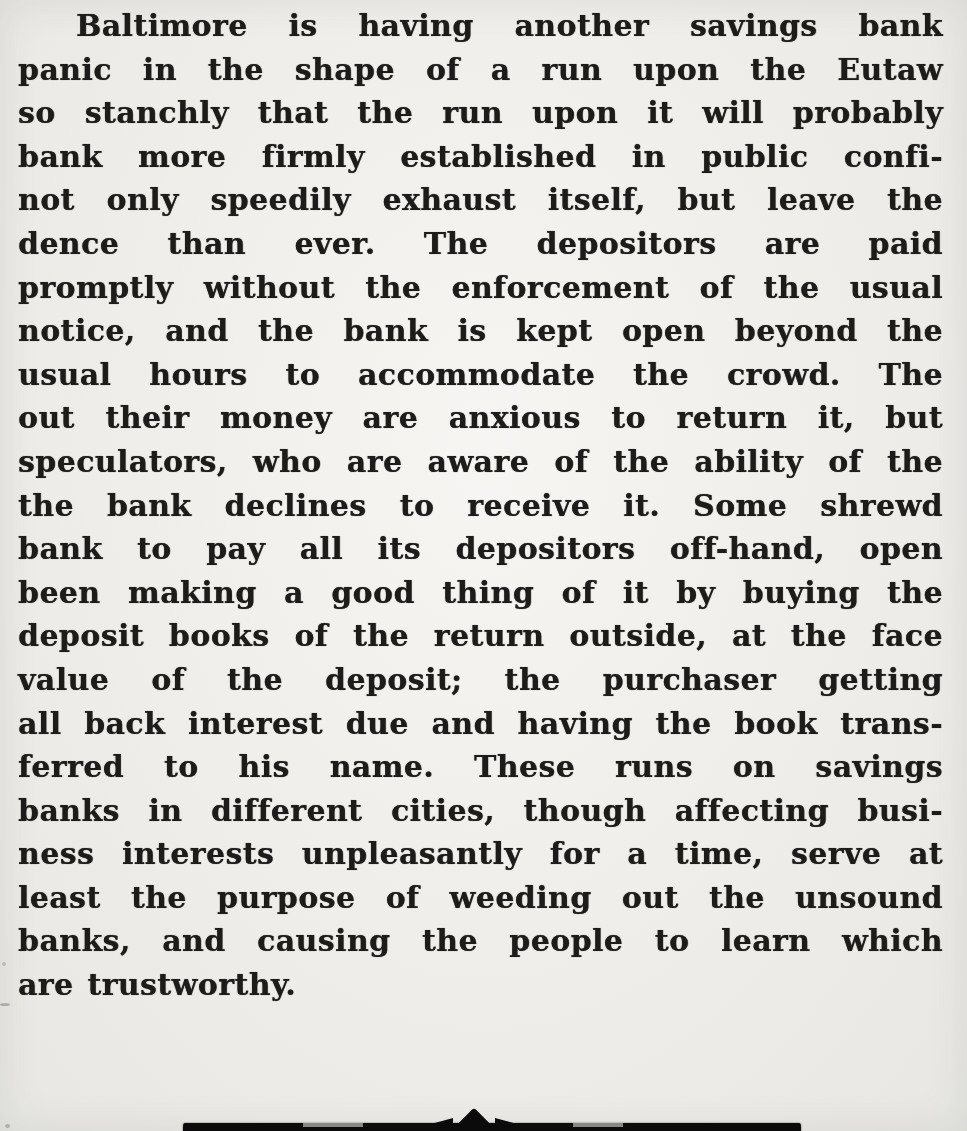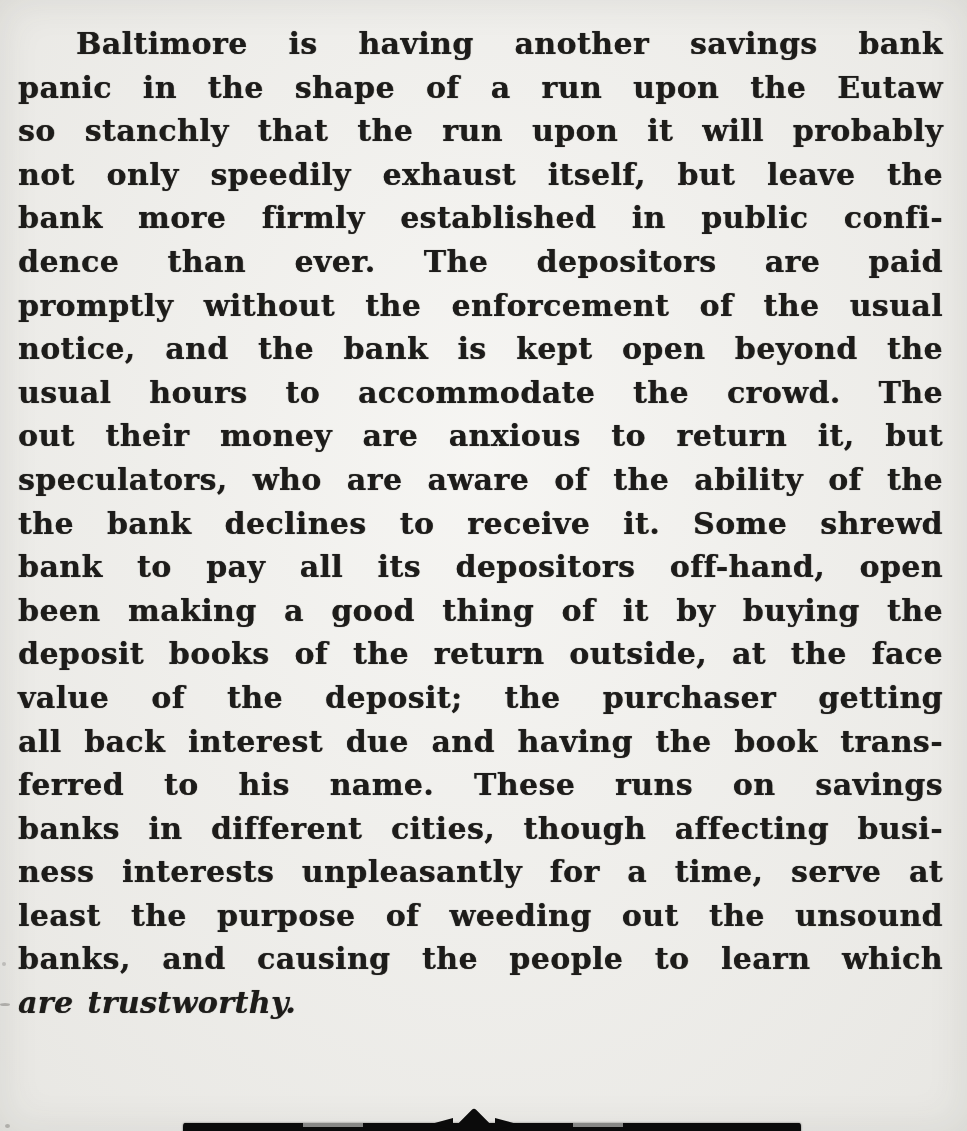--- a/index.html
+++ b/index.html
@@ -19,37 +19,36 @@
     width:967px;height:1131px;
     background:
       radial-gradient(ellipse at 50% 40%, rgba(255,255,255,0.35), rgba(0,0,0,0.035) 95%),
       var(--background);
     box-shadow:inset 0 0 40px rgba(60,58,52,0.10);
   }
   .text-block{
     position:absolute;
     top:4px;left:18px;right:24px;
     color:var(--ink);
-    margin-top:18px;
   }
   .line{
     font-size:30px;
     font-weight:700;
     line-height:43.6px;
     height:43.6px;
     letter-spacing:0.4px;
     word-spacing:3px;
     white-space:nowrap;
     text-align:justify;
     text-align-last:justify;
     text-shadow:0 0 1px rgba(30,28,24,0.55), 0.4px 0.4px 0.6px rgba(30,28,24,0.35);
     white-space:normal;
   }
   .line.indent{ padding-left:58px; }
-  .line.last{ text-align-last:left;font-style:italic; }
+  .line.last{ text-align-last:left; }
   
   .divider{
     position:absolute;
     left:183px;
     bottom:-7px;
     width:618px;
     height:15px;
     background:var(--ornament);
     border-radius:2px/4px;
     box-shadow:0 0 2px rgba(10,10,10,0.6);
@@ -100,22 +99,22 @@
 </head>
 <body>
 
 <div class="scan">
 
   <div class="text-block">
 
   <div class="line indent">Baltimore is having another savings bank</div>
       <div class="line">panic in the shape of a run upon the Eutaw</div>
       <div class="line">so stanchly that the run upon it will probably</div>
+      <div class="line">bank more firmly established in public confi-</div>
       <div class="line">not only speedily exhaust itself, but leave the</div>
-      <div class="line">bank more firmly established in public confi-</div>
       <div class="line">dence than ever. The depositors are paid</div>
       <div class="line">promptly without the enforcement of the usual</div>
       <div class="line">notice, and the bank is kept open beyond the</div>
       <div class="line">usual hours to accommodate the crowd. The</div>
       <div class="line">out their money are anxious to return it, but</div>
       <div class="line">speculators, who are aware of the ability of the</div>
       <div class="line">the bank declines to receive it. Some shrewd</div>
       <div class="line">bank to pay all its depositors off-hand, open</div>
       <div class="line">been making a good thing of it by buying the</div>
       <div class="line">deposit books of the return outside, at the face</div>

